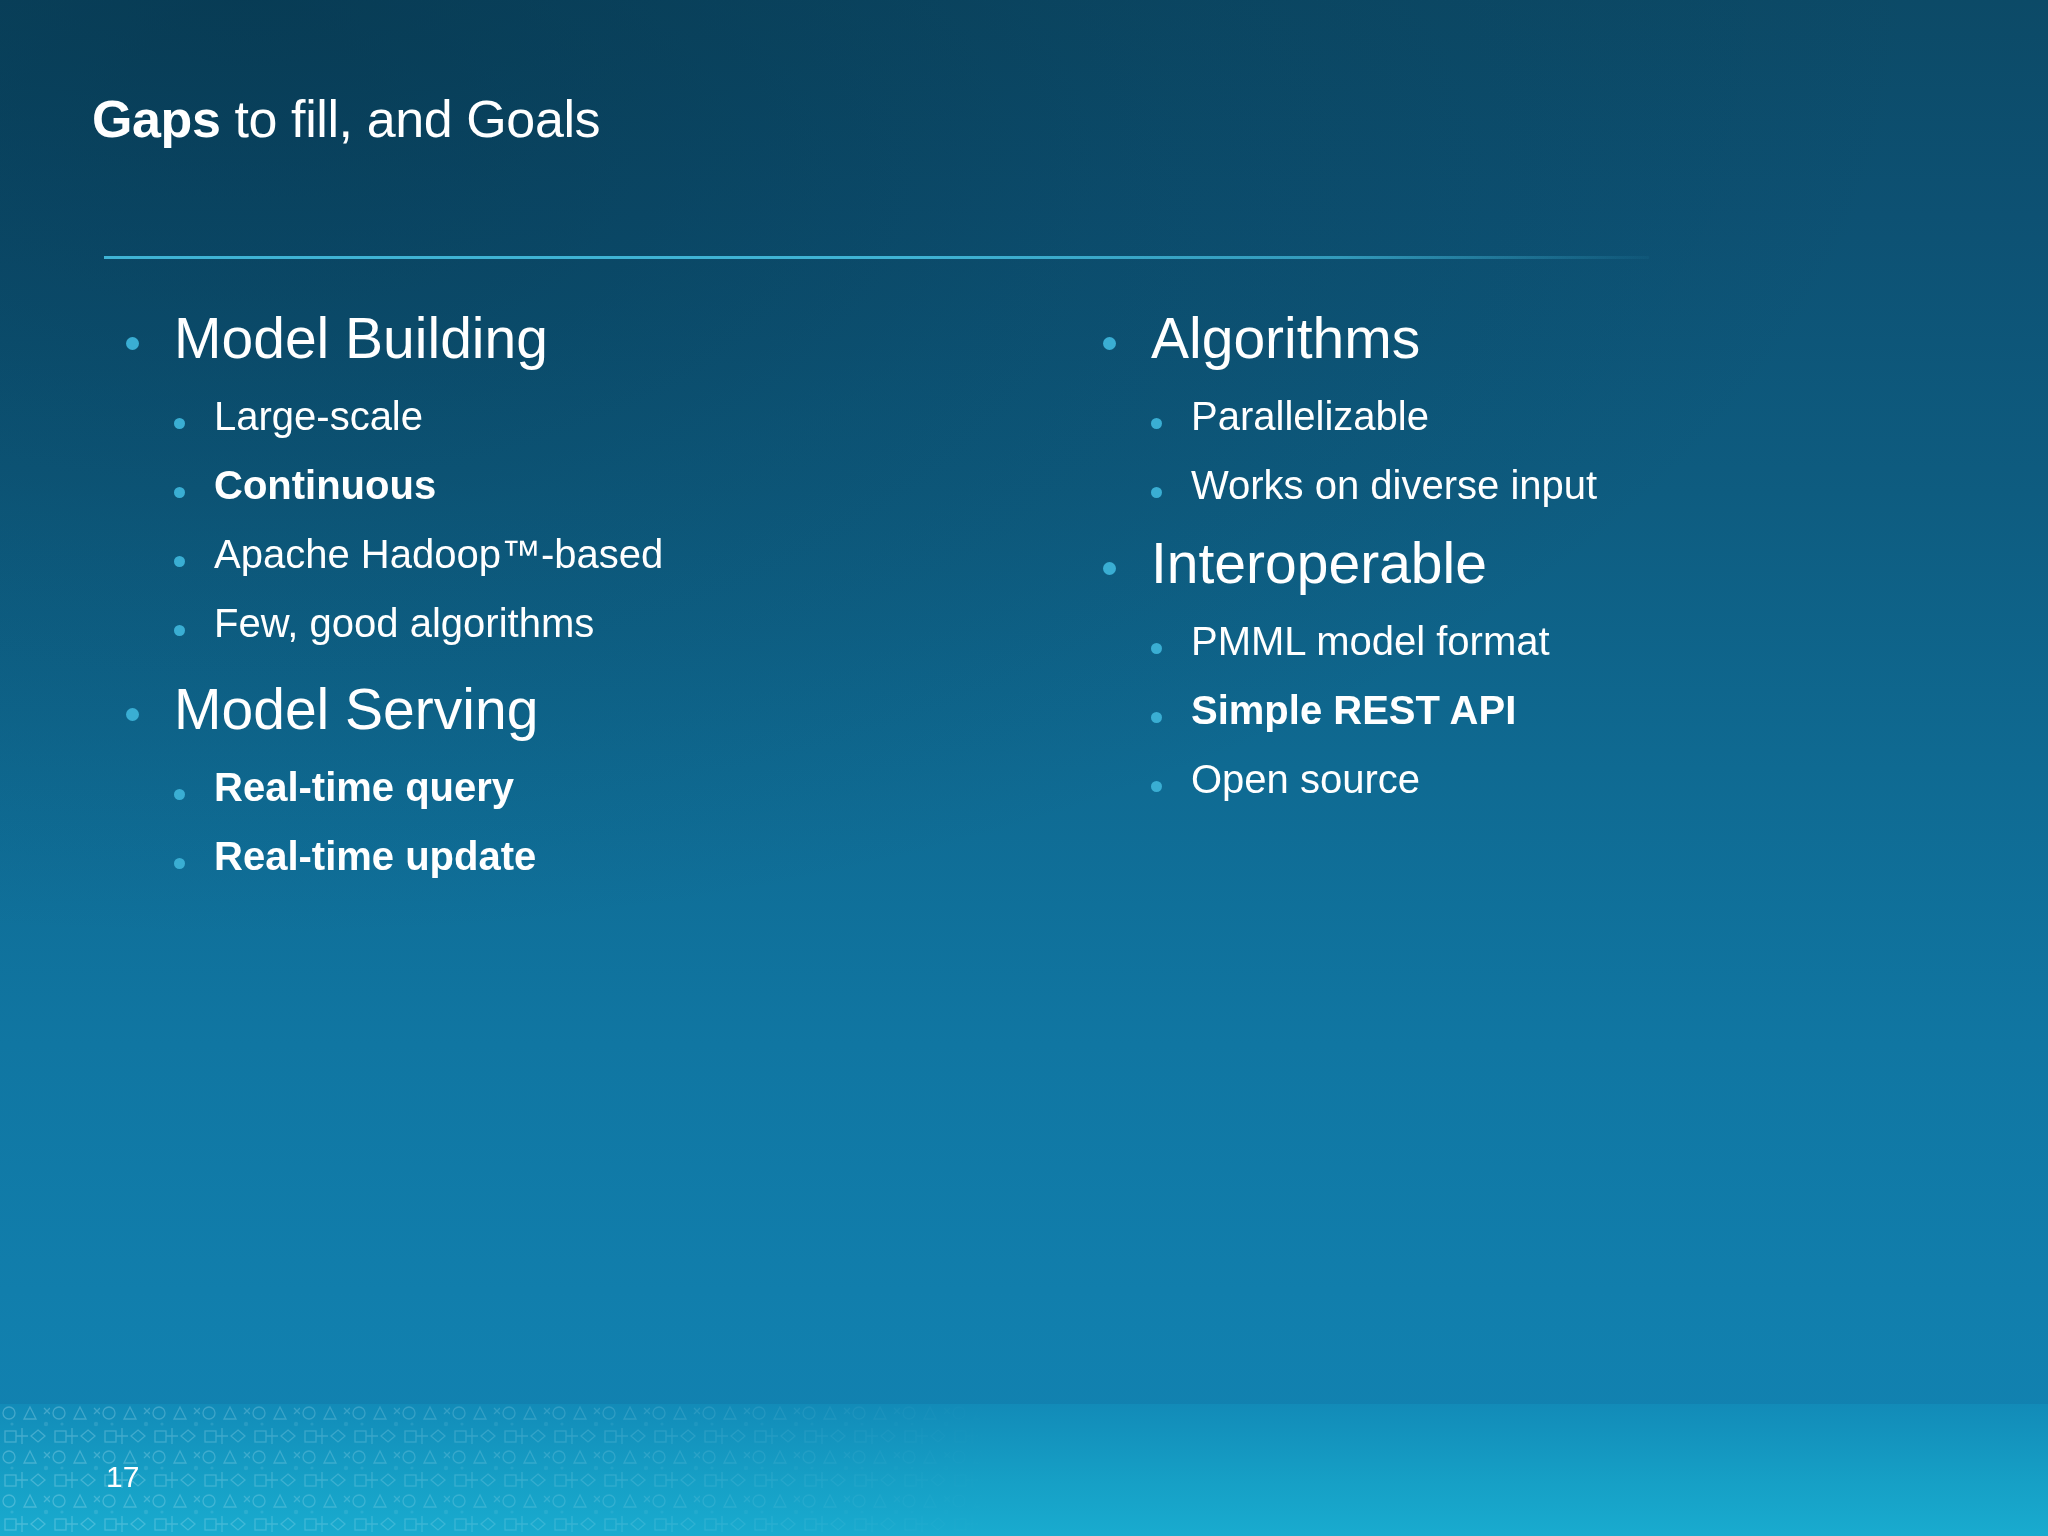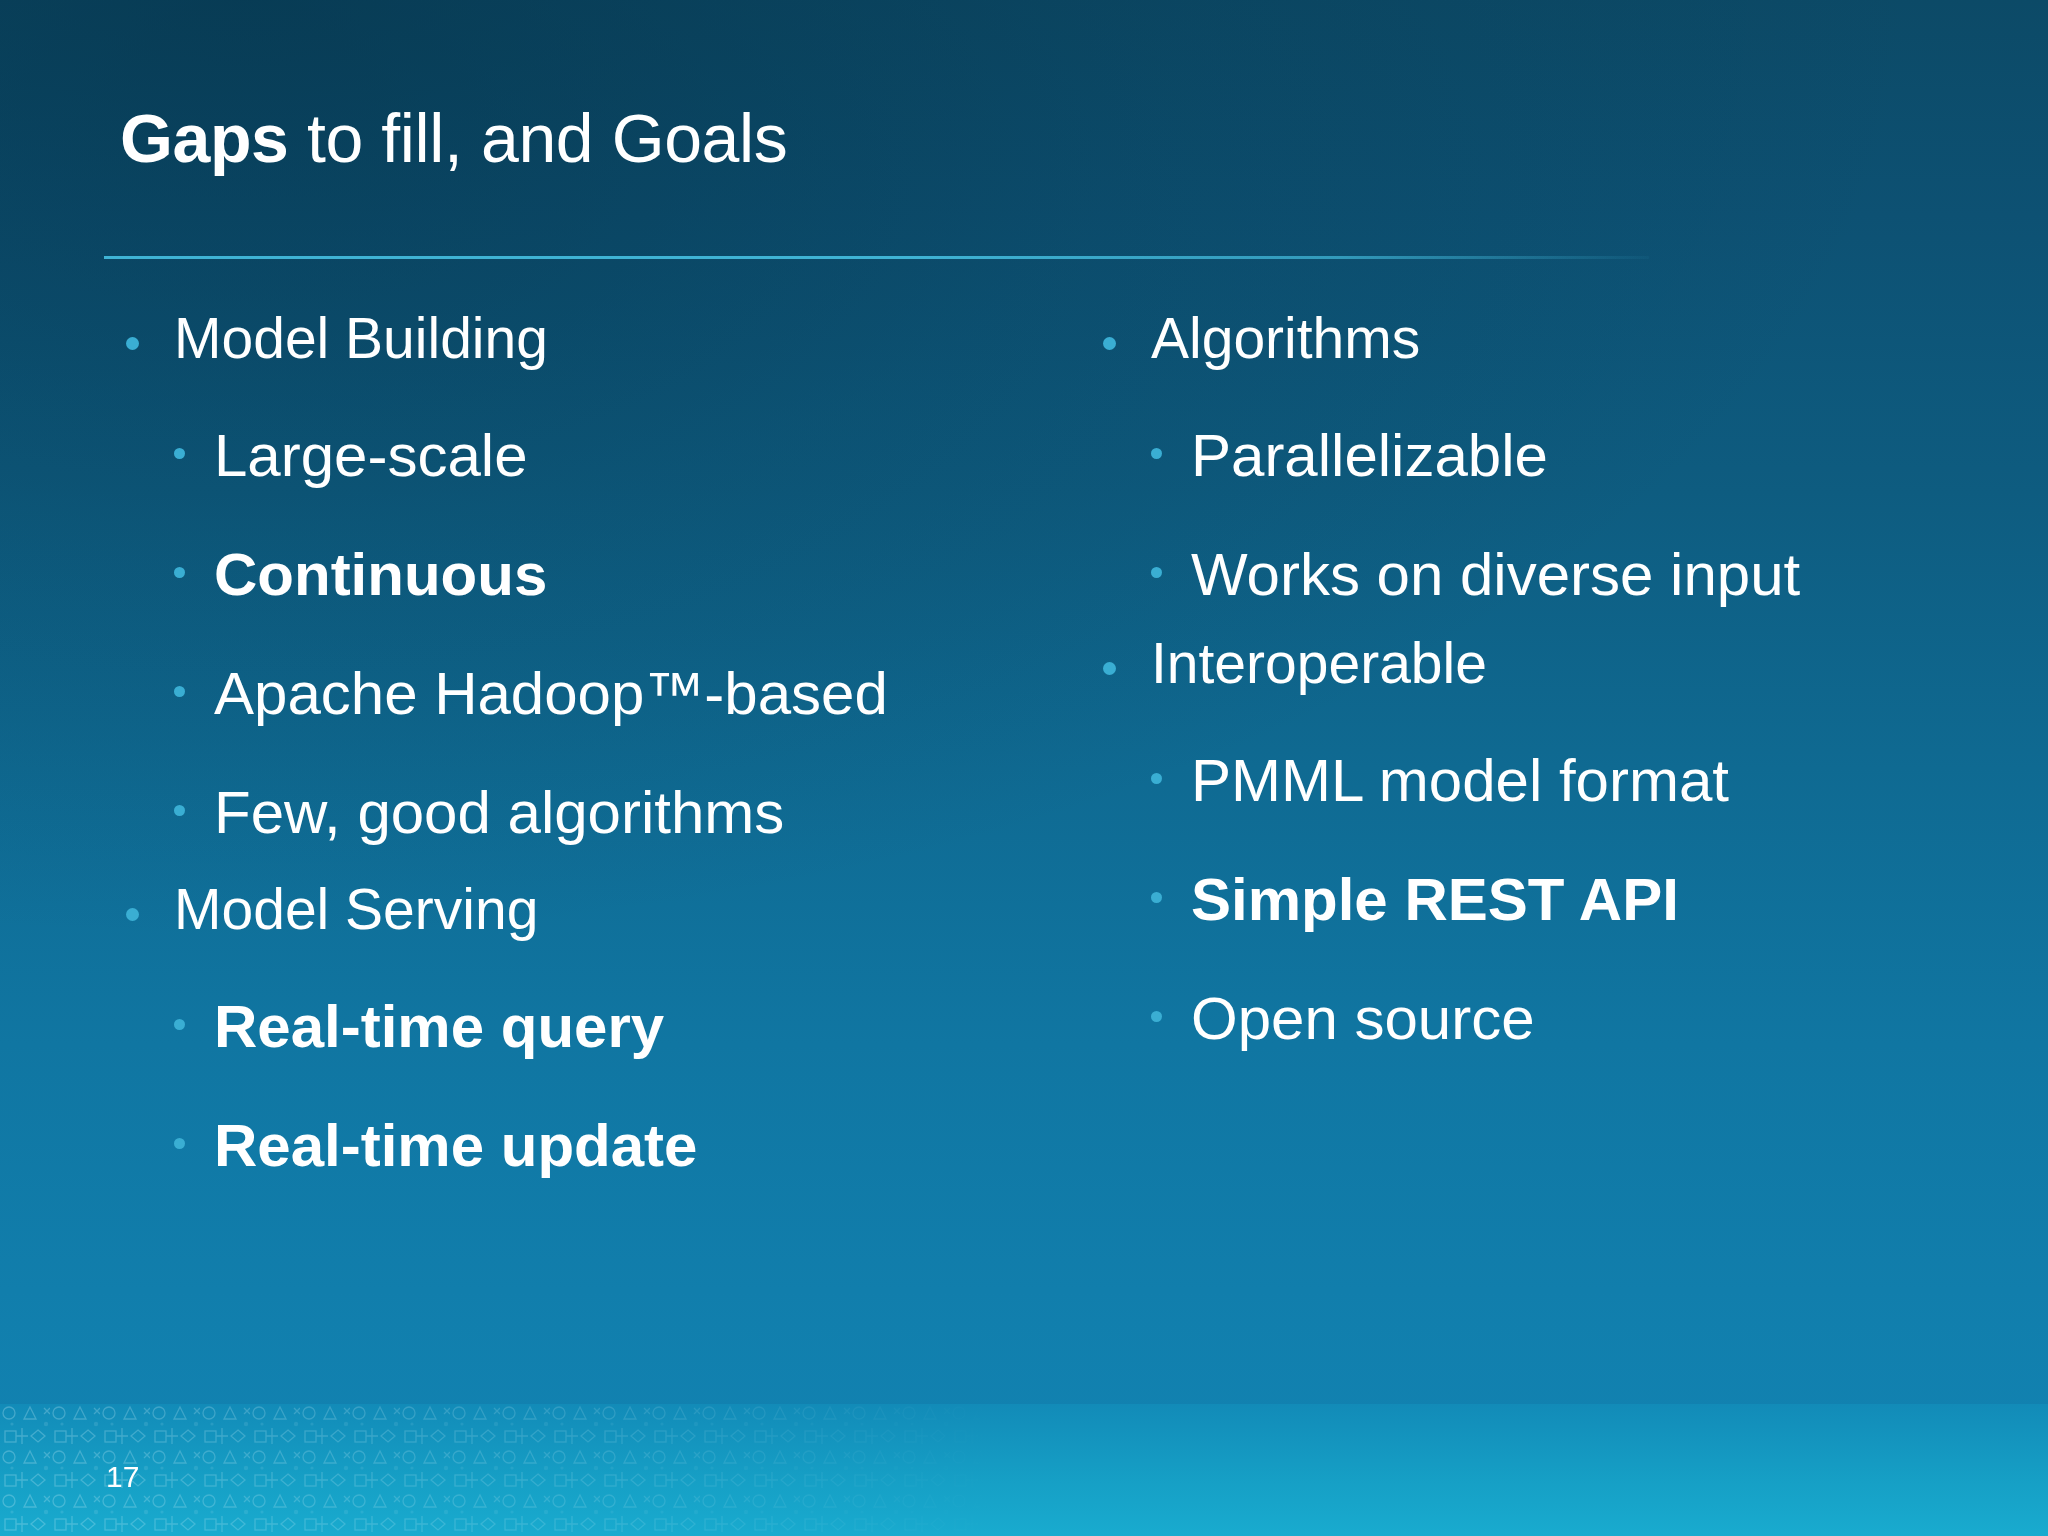--- a/index.html
+++ b/index.html
@@ -31,23 +31,23 @@
     position: absolute;
     inset: 0;
     background:
       radial-gradient(120% 90% at 12% 0%, rgba(4,48,70,0.55) 0%, rgba(4,48,70,0.18) 38%, rgba(4,48,70,0) 68%);
     pointer-events: none;
   }
 
   
   .title {
     position: absolute;
-    left: 120px;
+    left: 92px;
     top: 56px;
-    font-size: 68px;
+    font-size: 52px;
     line-height: 1.08;
     letter-spacing: -0.4px;
     white-space: nowrap;
     font-weight: 400;
   }
   .title .strong { font-weight: 700; }
 
   .title-rule {
     position: absolute;
     left: 104px;
@@ -86,23 +86,23 @@
     top: 27px;
     width: 13px;
     height: 13px;
     border-radius: 50%;
     background: #3aaed3;
   }
 
   li.l2 {
     position: relative;
     padding-left: 110px;
-    font-size: 60px;
+    font-size: 40px;
     line-height: 1.0;
-    margin-top: 59px;
+    margin-top: 29px;
     font-weight: 400;
     white-space: nowrap;
   }
   li.l2 > .dot {
     position: absolute;
     left: 70px;
     top: 22px;
     width: 11px;
     height: 11px;
     border-radius: 50%;

